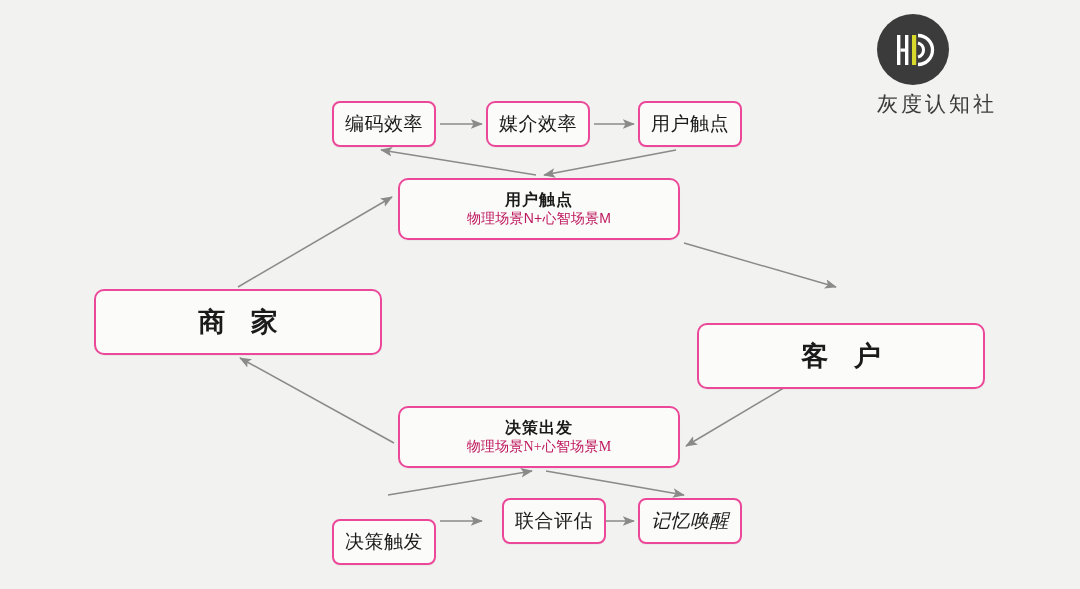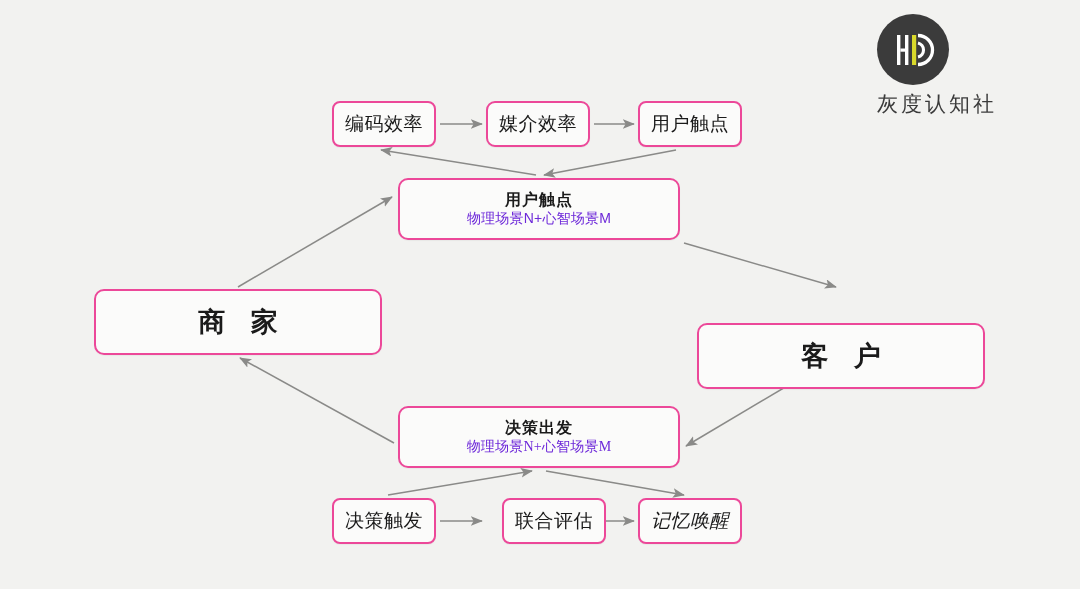--- a/index.html
+++ b/index.html
@@ -54,21 +54,21 @@
   }
   .stage .title {
     font-size: 16px;
     font-weight: 600;
     line-height: 1.12;
     letter-spacing: 1px;
     text-align: center;
   }
   .stage .subtitle {
     font-size: 14px;
-    color: #6d28d9;
+    color: #be185d;
     line-height: 1.25;
     margin-top: 1px;
     letter-spacing: 0.2px;
   }
   
   .node.actor {
     width: 288px;
     height: 66px;
     border-radius: 10px;
     font-size: 27px;
@@ -78,21 +78,21 @@
   }
   #n-merchant { left: 94px;  top: 289px; }
   #n-customer { left: 697px; top: 289px; margin-top: 34px; }
   #n-touch    { left: 398px; top: 178px; }
   #n-decision { left: 398px; top: 406px; font-family: Liberation Serif, serif; }
 
   #n-encode   { left: 332px; top: 101px; }
   #n-media    { left: 486px; top: 101px; border-radius: 9px; }
   #n-memory   { left: 638px; top: 101px; }
 
-  #n-trigger  { left: 332px; top: 498px; }
+  #n-trigger  { left: 332px; top: 519px; }
   #n-assess   { left: 486px; top: 498px; margin-left: 16px; }
   #n-recall   { left: 638px; top: 498px; font-style: italic; }
 
   
   #logo {
     position: absolute;
     left: 877px;
     top: 14px;
     width: 190px;
     height: 104px;

